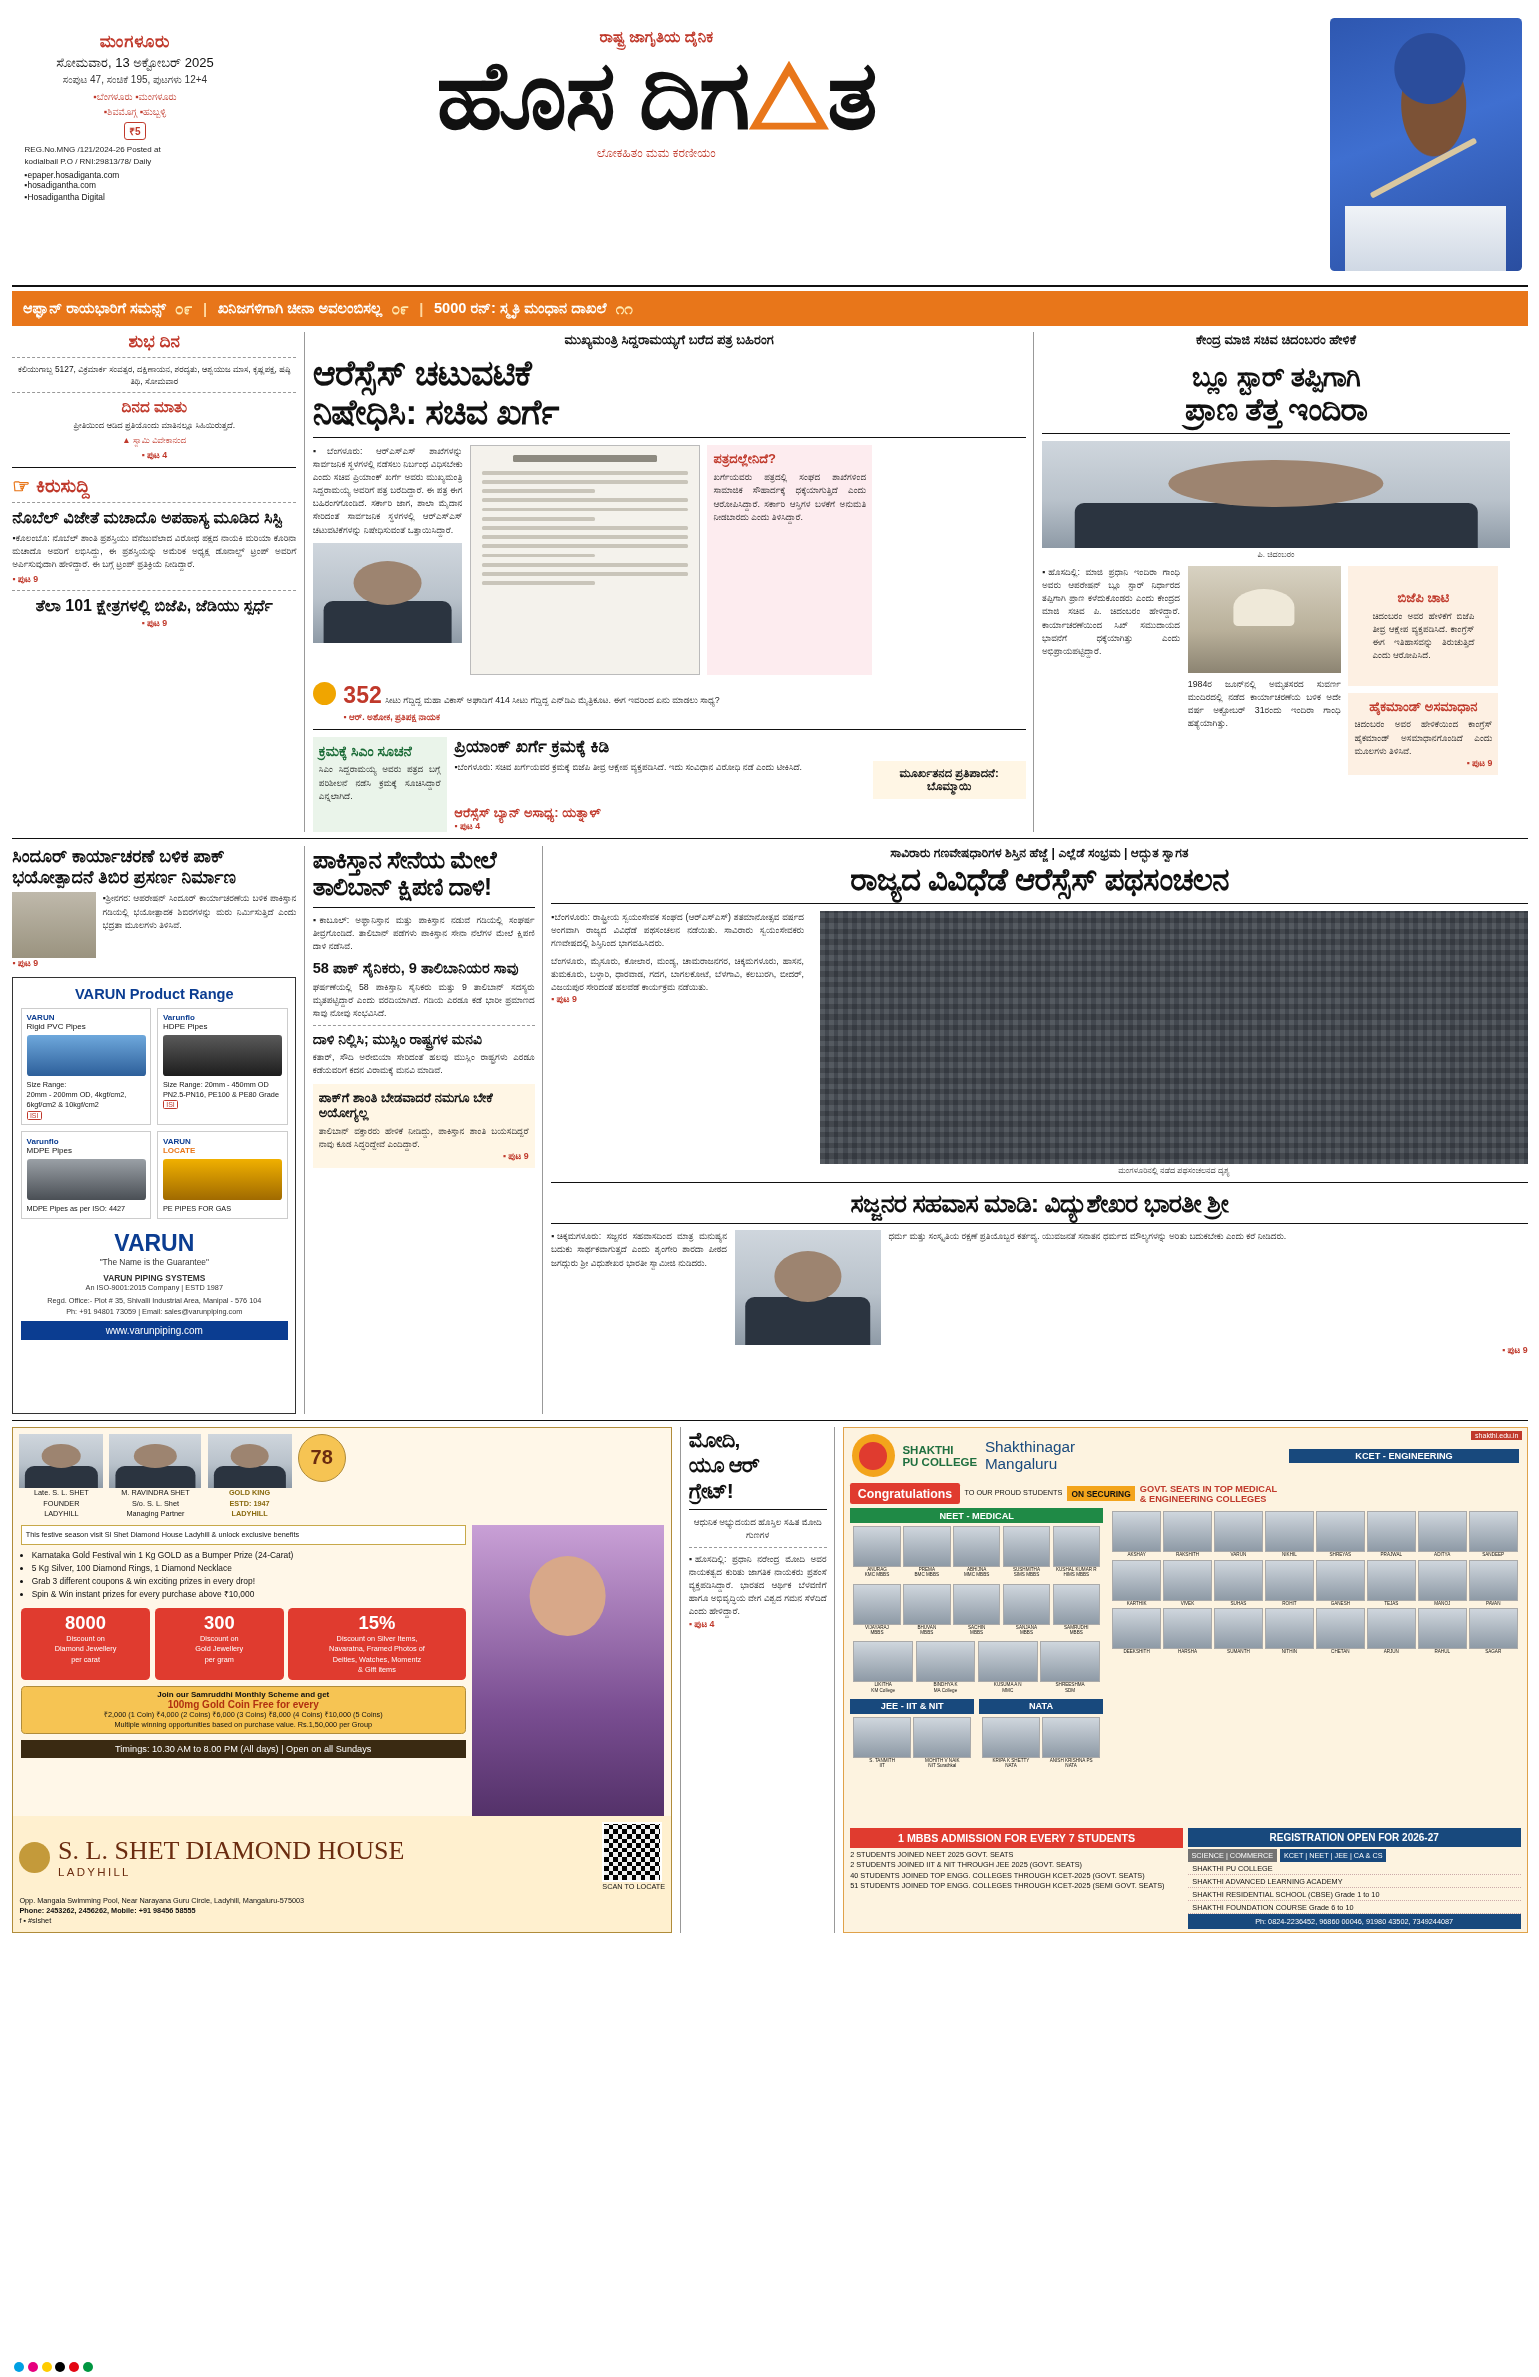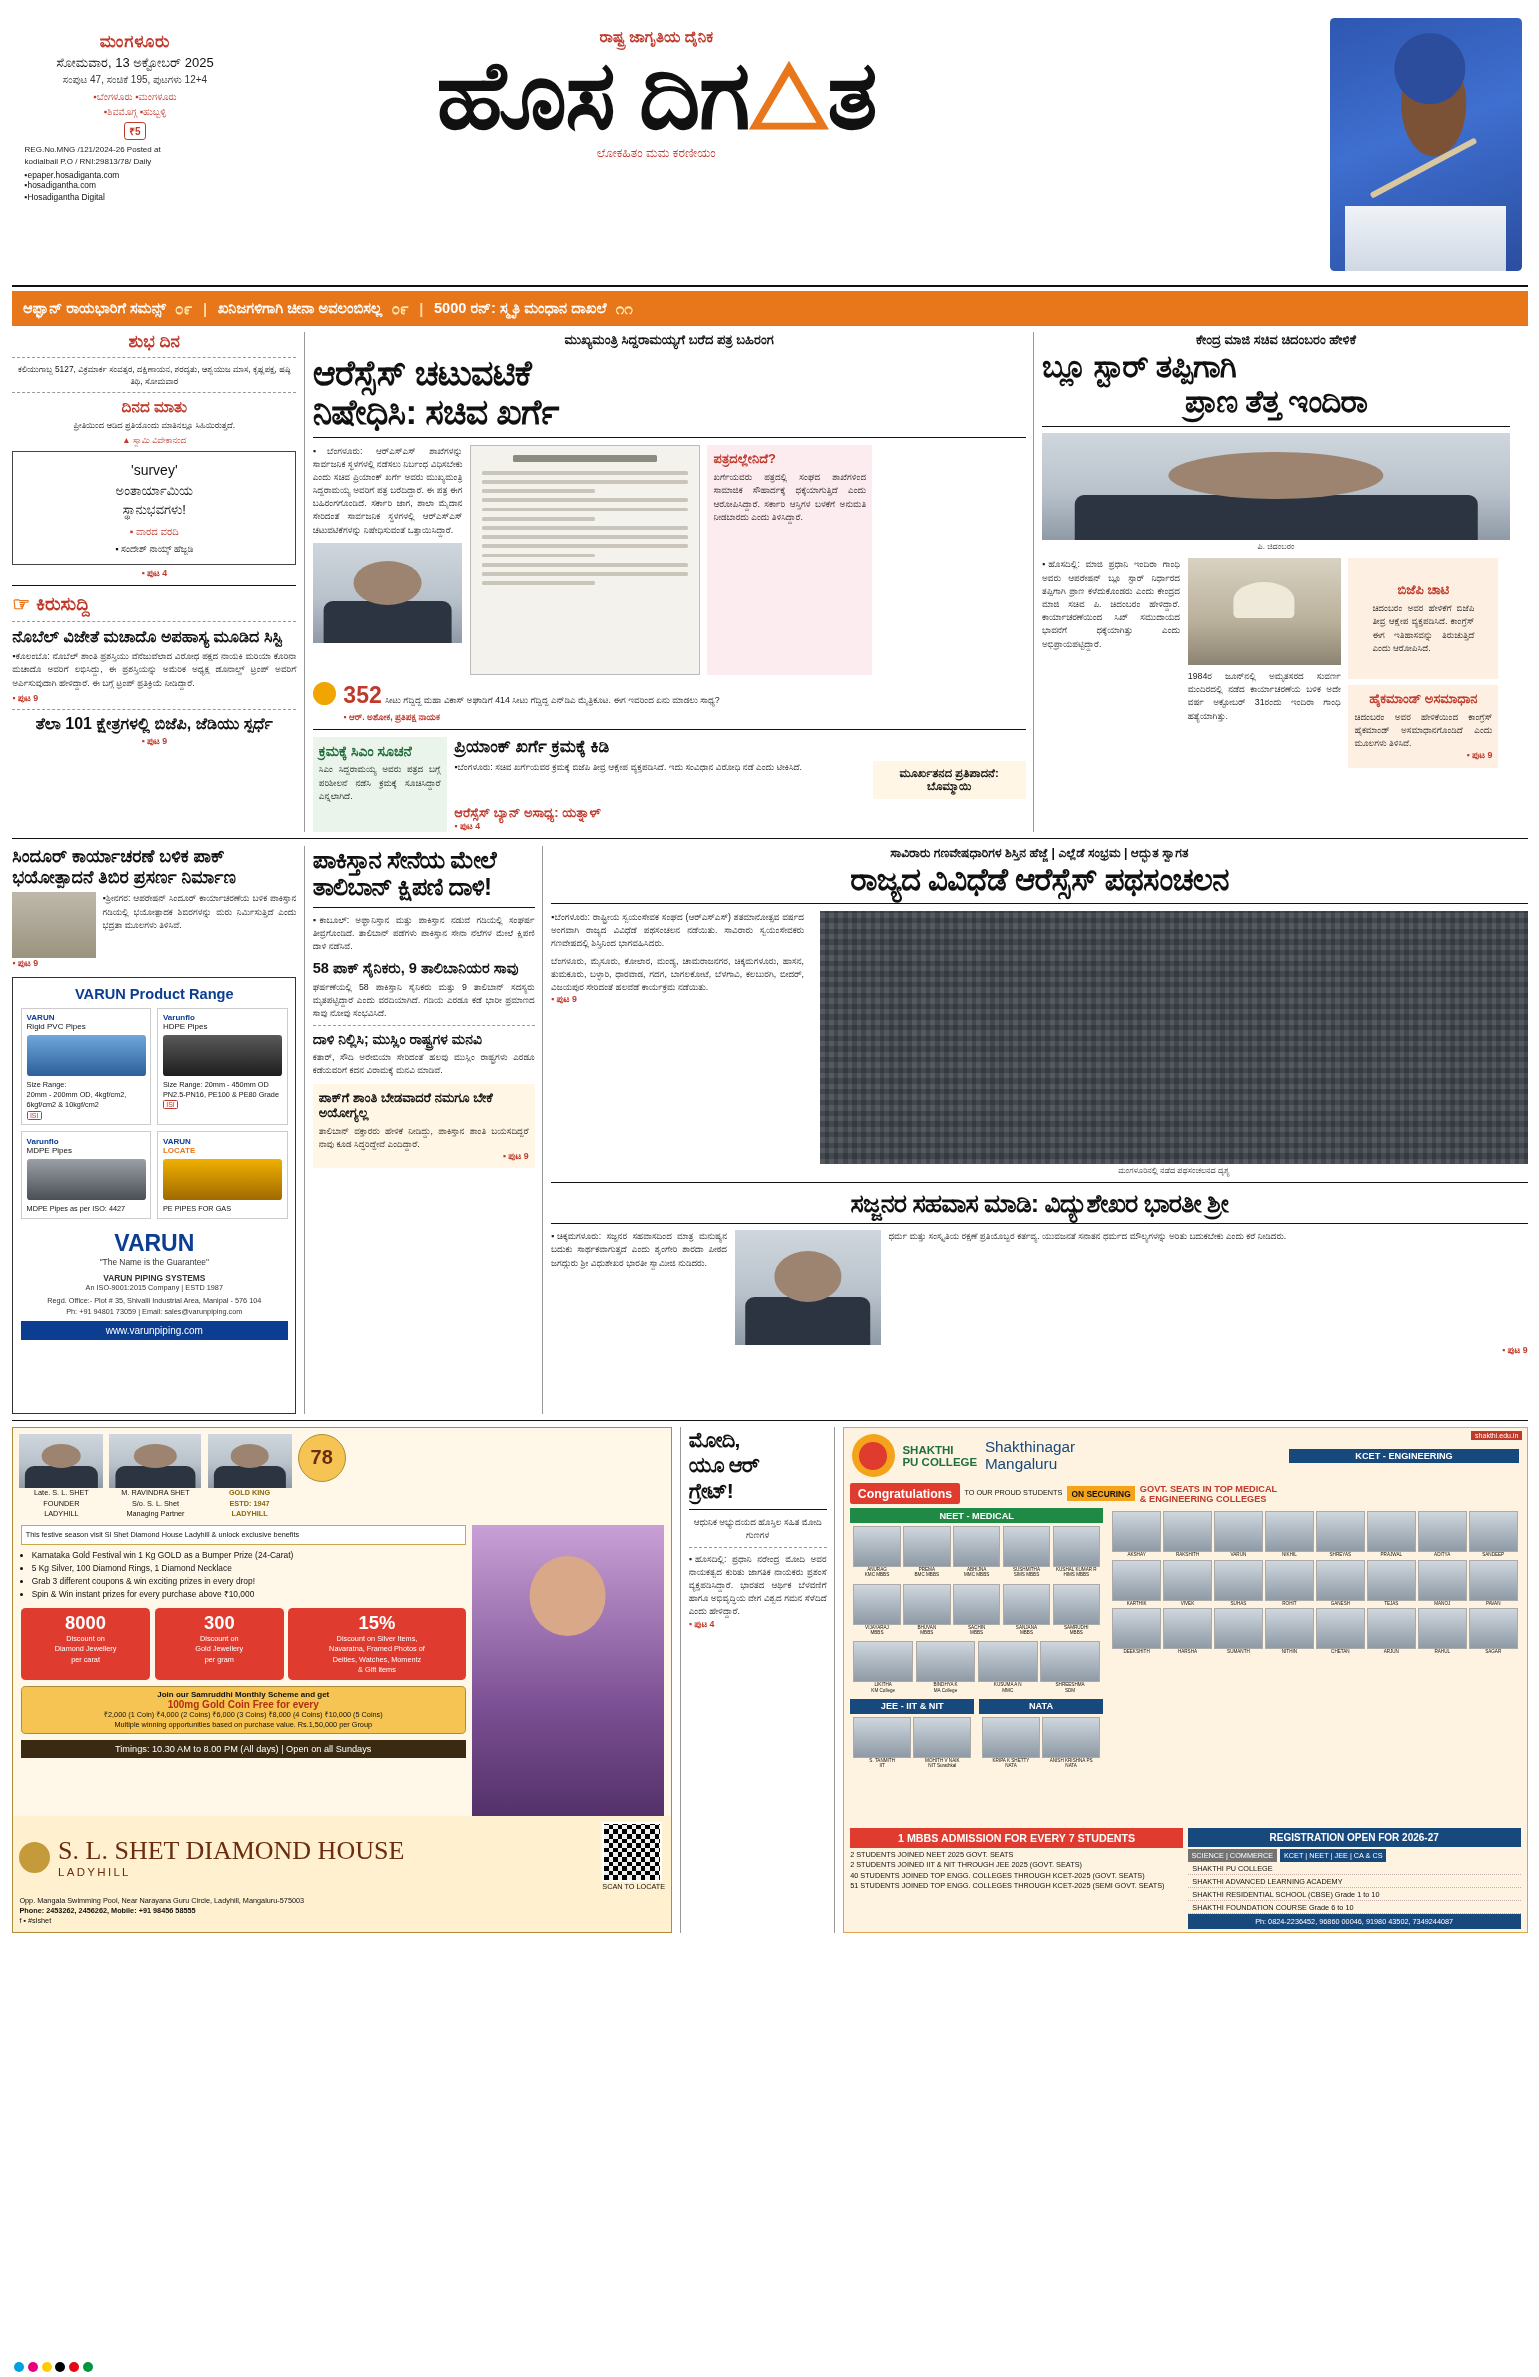--- a/index.html
+++ b/index.html
@@ -238,27 +238,20 @@
 
     <div class="col" style="width:284px">
       <div class="box-title">ಶುಭ ದಿನ</div>
       <div class="dashed"></div>
       <div class="small center">ಕಲಿಯುಗಾಬ್ದ 5127, ವಿಕ್ರಮಾರ್ಕ ಸಂವತ್ಸರ, ದಕ್ಷಿಣಾಯನ, ಶರದೃತು, ಆಶ್ವಯುಜ ಮಾಸ, ಕೃಷ್ಣಪಕ್ಷ, ಷಷ್ಠಿ ತಿಥಿ, ಸೋಮವಾರ</div>
       <div class="dashed"></div>
       <div class="box-title" style="font-size:15.3px">ದಿನದ ಮಾತು</div>
       <div class="small center" style="margin-top:3.1px">ಪ್ರೀತಿಯಿಂದ ಆಡಿದ ಪ್ರತಿಯೊಂದು ಮಾತಿನಲ್ಲೂ ಸಿಹಿಯಿರುತ್ತದೆ.</div>
       <div class="small center" style="color:#c0392b;margin-top:2.3px">▲ ಸ್ವಾಮಿ ವಿವೇಕಾನಂದ</div>
 
-      <div class="quote-box">
-        <div style="font-size:14px">'survey'</div>
-        <div style="font-size:13px">ಅಂತಾರ್ಯಾಮಿಯ</div>
-        <div style="font-size:13px">ಸ್ಥಾನುಭವಗಳು!</div>
-        <div style="color:#c0392b;font-size:10px;margin-top:4.6px">▪ ವಾರದ ವರದಿ</div>
-        <div style="font-size:9.2px;margin-top:3.1px">▪ ಸಂದೇಶ್ ನಾಯ್ಕ್ ಹೆಜ್ಜಡಿ</div>
-      </div>
       <div class="pg-note center" style="margin-top:3.1px">▪ ಪುಟ 4</div>
 
       <div class="rule"></div>
       <div class="kirusuddi-title">
         <span class="hand">☞</span>
         <span>ಕಿರುಸುದ್ದಿ</span>
       </div>
       <div class="dashed"></div>
       <div class="sub-hdr" style="font-size:16px;line-height:1.2">ನೊಬೆಲ್ ವಿಜೇತೆ ಮಚಾದೊ ಅಪಹಾಸ್ಯ ಮೂಡಿದ ಸಿಸ್ಟಿ</div>
       <div class="body-txt" style="margin-top:4.6px">▪ಕೊಲಂಬೊ: ನೊಬೆಲ್ ಶಾಂತಿ ಪ್ರಶಸ್ತಿಯು ವೆನೆಜುವೆಲಾದ ವಿರೋಧ ಪಕ್ಷದ ನಾಯಕಿ ಮರಿಯಾ ಕೊರಿನಾ ಮಚಾದೊ ಅವರಿಗೆ ಲಭಿಸಿದ್ದು, ಈ ಪ್ರಶಸ್ತಿಯನ್ನು ಅಮೆರಿಕ ಅಧ್ಯಕ್ಷ ಡೊನಾಲ್ಡ್ ಟ್ರಂಪ್ ಅವರಿಗೆ ಅರ್ಪಿಸುವುದಾಗಿ ಹೇಳಿದ್ದಾರೆ. ಈ ಬಗ್ಗೆ ಟ್ರಂಪ್ ಪ್ರತಿಕ್ರಿಯೆ ನೀಡಿದ್ದಾರೆ.</div>
@@ -341,21 +334,21 @@
           <div class="sub-hdr" style="font-size:13px;color:#c0392b;margin-top:6.1px">ಆರೆಸ್ಸೆಸ್ ಬ್ಯಾನ್ ಅಸಾಧ್ಯ: ಯತ್ನಾಳ್</div>
           <div class="pg-note">▪ ಪುಟ 4</div>
         </div>
       </div>
     </div>
 
     <div class="vrule"></div>
 
     <div class="col" style="width:468px">
       <div class="hdr-kicker center">ಕೇಂದ್ರ ಮಾಜಿ ಸಚಿವ ಚಿದಂಬರಂ ಹೇಳಿಕೆ</div>
-      <div class="hdr-main" style="font-size:31px;text-align:left;margin-top:2px">ಬ್ಲೂ ಸ್ಟಾರ್ ತಪ್ಪಿಗಾಗಿ</div>
+      <div class="hdr-main" style="font-size:27px;text-align:center;margin-top:14px">ಬ್ಲೂ ಸ್ಟಾರ್ ತಪ್ಪಿಗಾಗಿ</div>
       <div class="hdr-main" style="font-size:31px;text-align:center">ಪ್ರಾಣ ತೆತ್ತ ಇಂದಿರಾ</div>
       <div class="rule"></div>
 
       <div class="photo man" style="height:107px"></div>
       <div class="caption">ಪಿ. ಚಿದಂಬರಂ</div>
 
       <div style="display:flex;gap:7.7px;margin-top:6.1px">
         <div style="width:138px">
           <div class="body-txt">▪ಹೊಸದಿಲ್ಲಿ: ಮಾಜಿ ಪ್ರಧಾನಿ ಇಂದಿರಾ ಗಾಂಧಿ ಅವರು ಆಪರೇಷನ್ ಬ್ಲೂ ಸ್ಟಾರ್ ನಿರ್ಧಾರದ ತಪ್ಪಿಗಾಗಿ ಪ್ರಾಣ ಕಳೆದುಕೊಂಡರು ಎಂದು ಕೇಂದ್ರದ ಮಾಜಿ ಸಚಿವ ಪಿ. ಚಿದಂಬರಂ ಹೇಳಿದ್ದಾರೆ. ಕಾರ್ಯಾಚರಣೆಯಿಂದ ಸಿಖ್ ಸಮುದಾಯದ ಭಾವನೆಗೆ ಧಕ್ಕೆಯಾಗಿತ್ತು ಎಂದು ಅಭಿಪ್ರಾಯಪಟ್ಟಿದ್ದಾರೆ.</div>
         </div>

